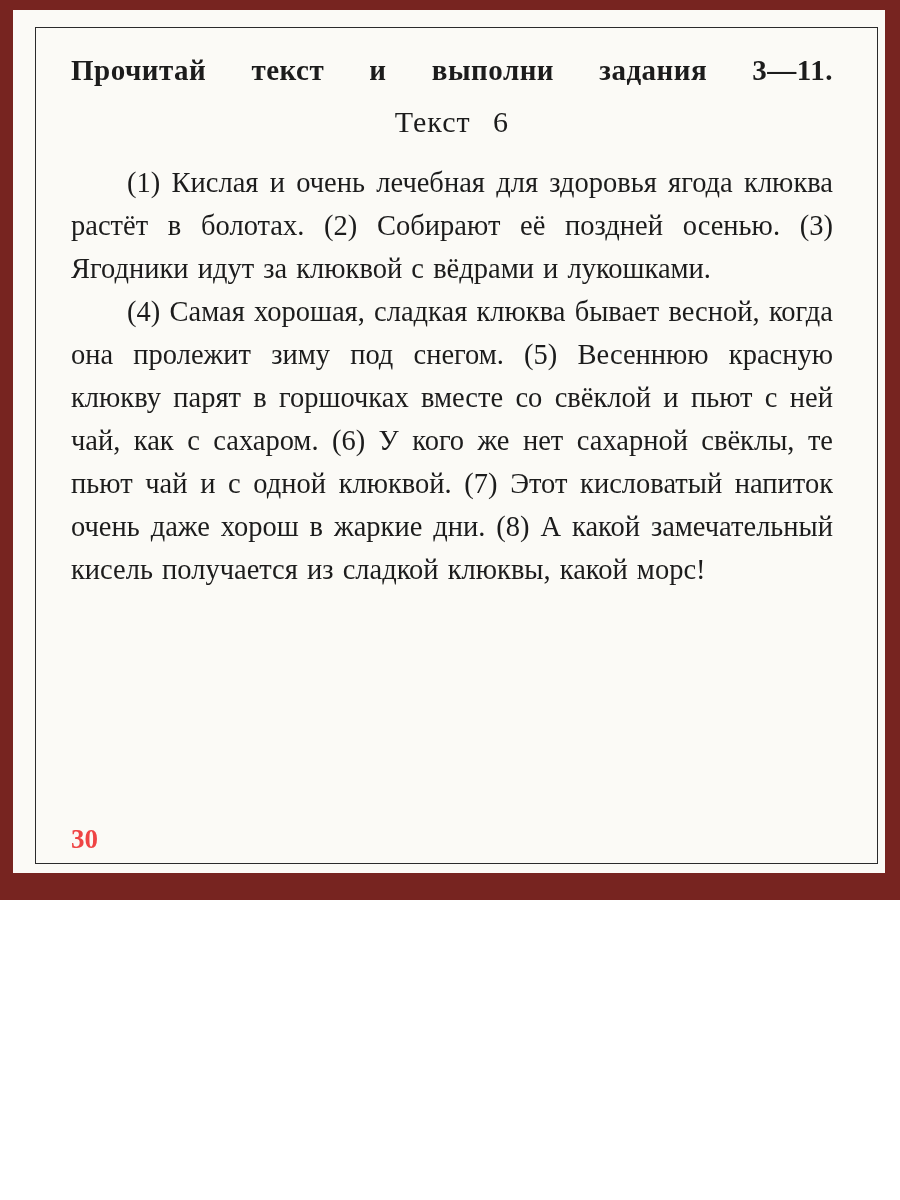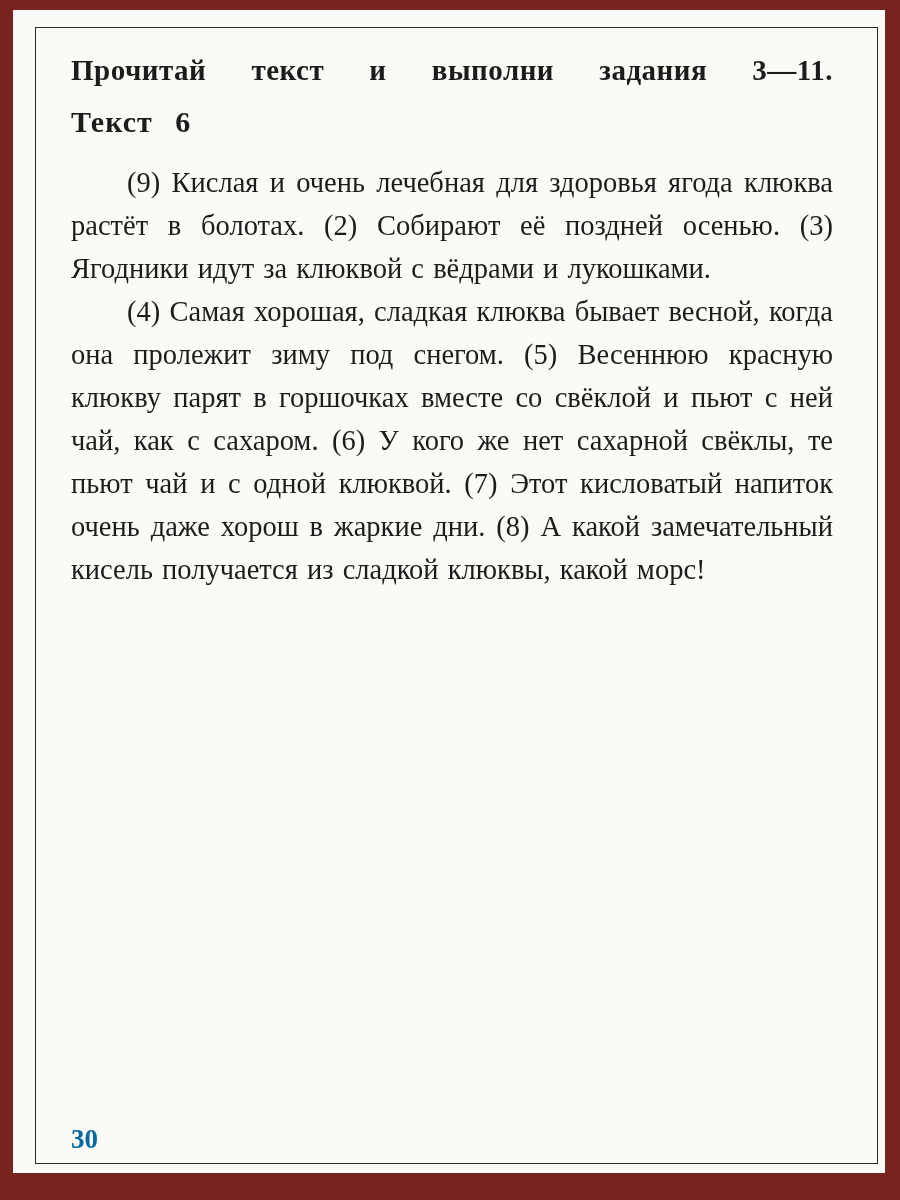--- a/index.html
+++ b/index.html
@@ -2,21 +2,21 @@
 <html lang="ru"><head>
 <meta charset="utf-8">
 <style>
   html, body {
     margin: 0;
     padding: 0;
   }
   .outer {
     position: relative;
     width: 900px;
-    height: 1200px;
+    height: 900px;
     background: #772420;
     overflow: hidden;
   }
   .page {
     position: absolute;
     top: 10px;
     left: 13px;
     right: 15px;
     bottom: 27px;
     background: #fbfaf6;
@@ -45,50 +45,51 @@
     margin: 0 0 18px 0;
     font-size: 29px;
     font-weight: 700;
     text-align: justify;
     text-align-last: justify;
     letter-spacing: 0.5px;
   }
   .title {
     margin: 14px 0 22px 0;
     font-size: 30px;
-    font-weight: 700;
+    font-weight: 400;
+    text-align: center;
     word-spacing: 14px;
     letter-spacing: 1px;
   }
   .body-p {
     margin: 0;
     font-size: 28.5px;
     line-height: 43px;
     text-align: justify;
     text-indent: 56px;
     hyphens: auto;
     word-spacing: 2px;
   }
   .page-number {
     position: absolute;
     left: 58px;
     bottom: 18px;
     font-family: "Liberation Serif", "DejaVu Serif", serif;
     font-size: 27px;
     font-weight: 700;
-    color: #0369a1;
+    color: #ef4444;
   }
 </style>
 </head>
 <body>
 
 <div class="outer">
   <div class="page">
     <div class="frame"></div>
     <div class="content">
       <p class="instruction">Прочитай текст и выполни задания 3—11.</p>
       <h2 class="title">Текст 6</h2>
-      <p class="body-p">(9) Кислая и очень лечебная для здоровья ягода клюква растёт в болотах. (2) Собирают её поздней осенью. (3) Ягодники идут за клюквой с вёдрами и лукошками.</p>
+      <p class="body-p">(1) Кислая и очень лечебная для здоровья ягода клюква растёт в болотах. (2) Собирают её поздней осенью. (3) Ягодники идут за клюквой с вёдрами и лукошками.</p>
       <p class="body-p">(4) Самая хорошая, сладкая клюква бывает весной, когда она пролежит зиму под снегом. (5) Весеннюю красную клюкву парят в горшочках вместе со свёклой и пьют с ней чай, как с сахаром. (6) У кого же нет сахарной свёклы, те пьют чай и с одной клюквой. (7) Этот кисловатый напиток очень даже хорош в жаркие дни. (8) А какой замечательный кисель получается из сладкой клюквы, какой морс!</p>
     </div>
     <div class="page-number">30</div>
   </div>
 </div>
 
 </body></html>

